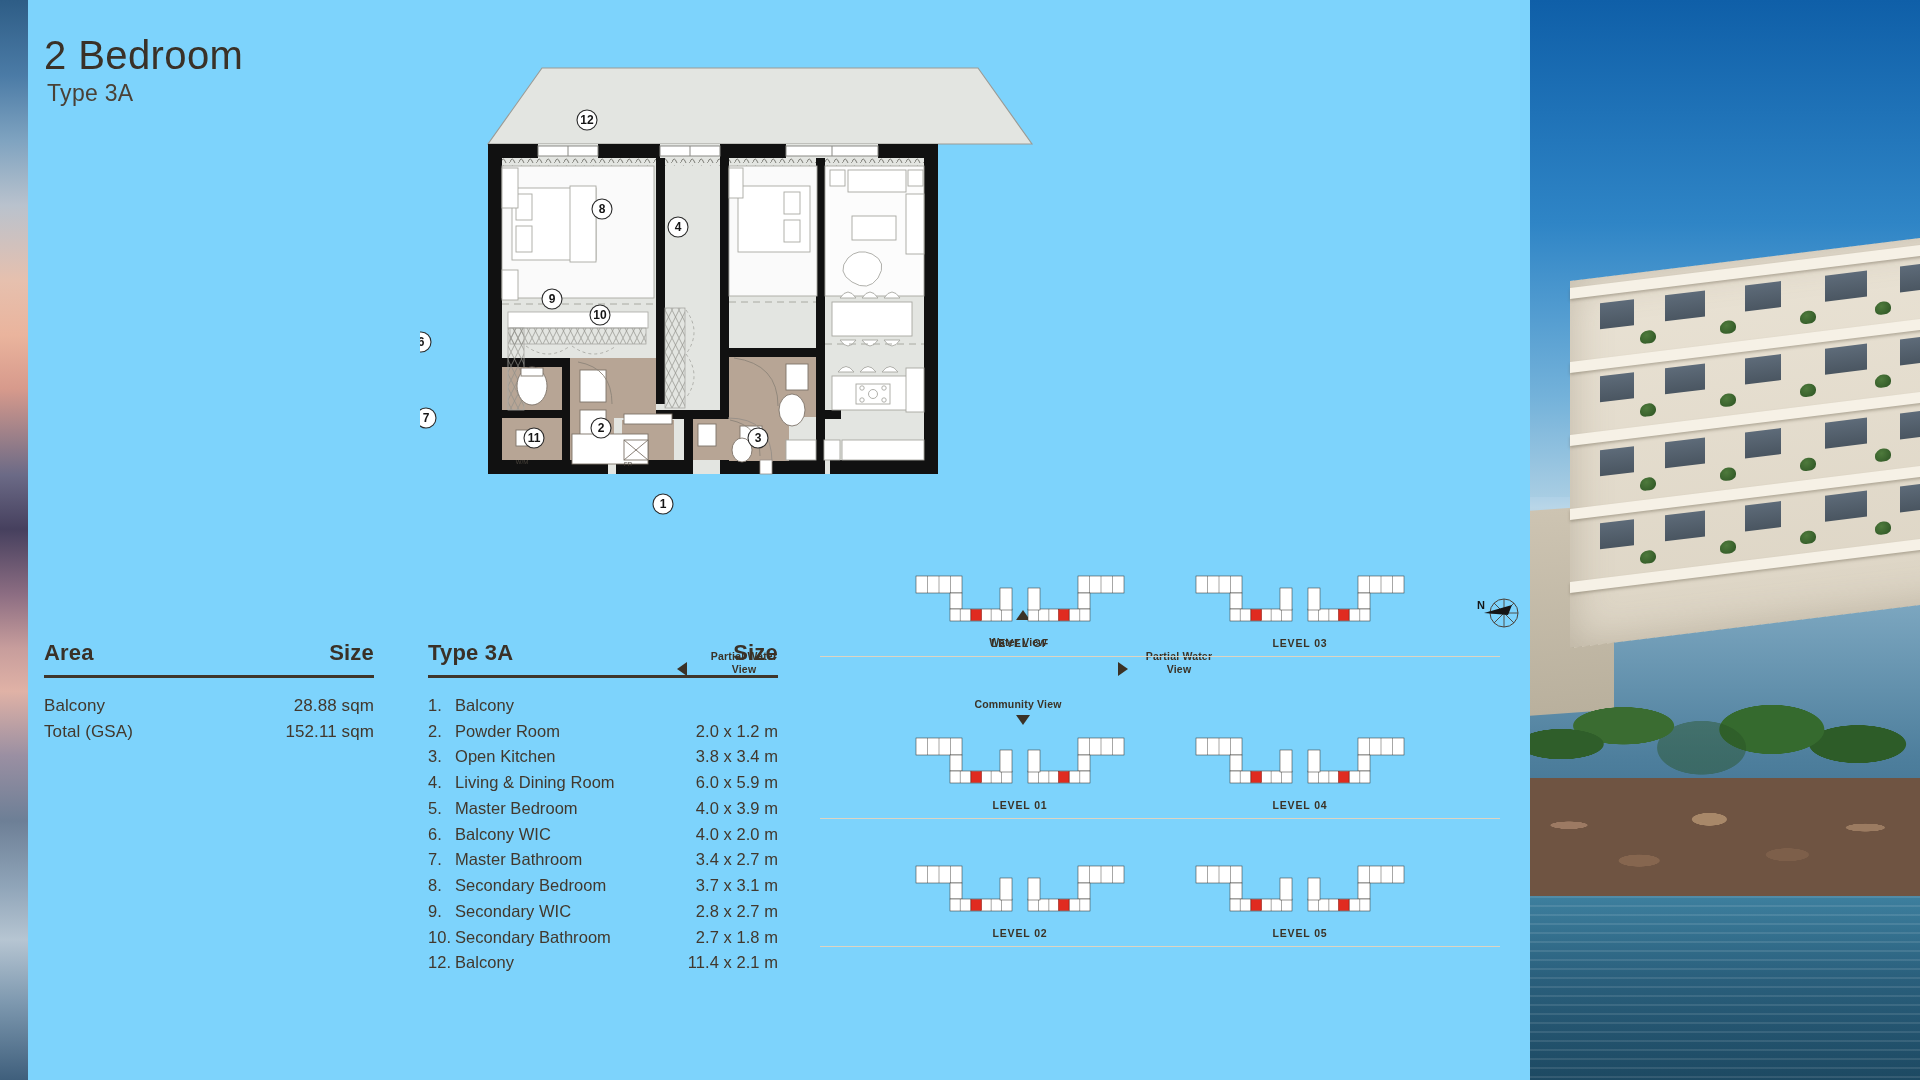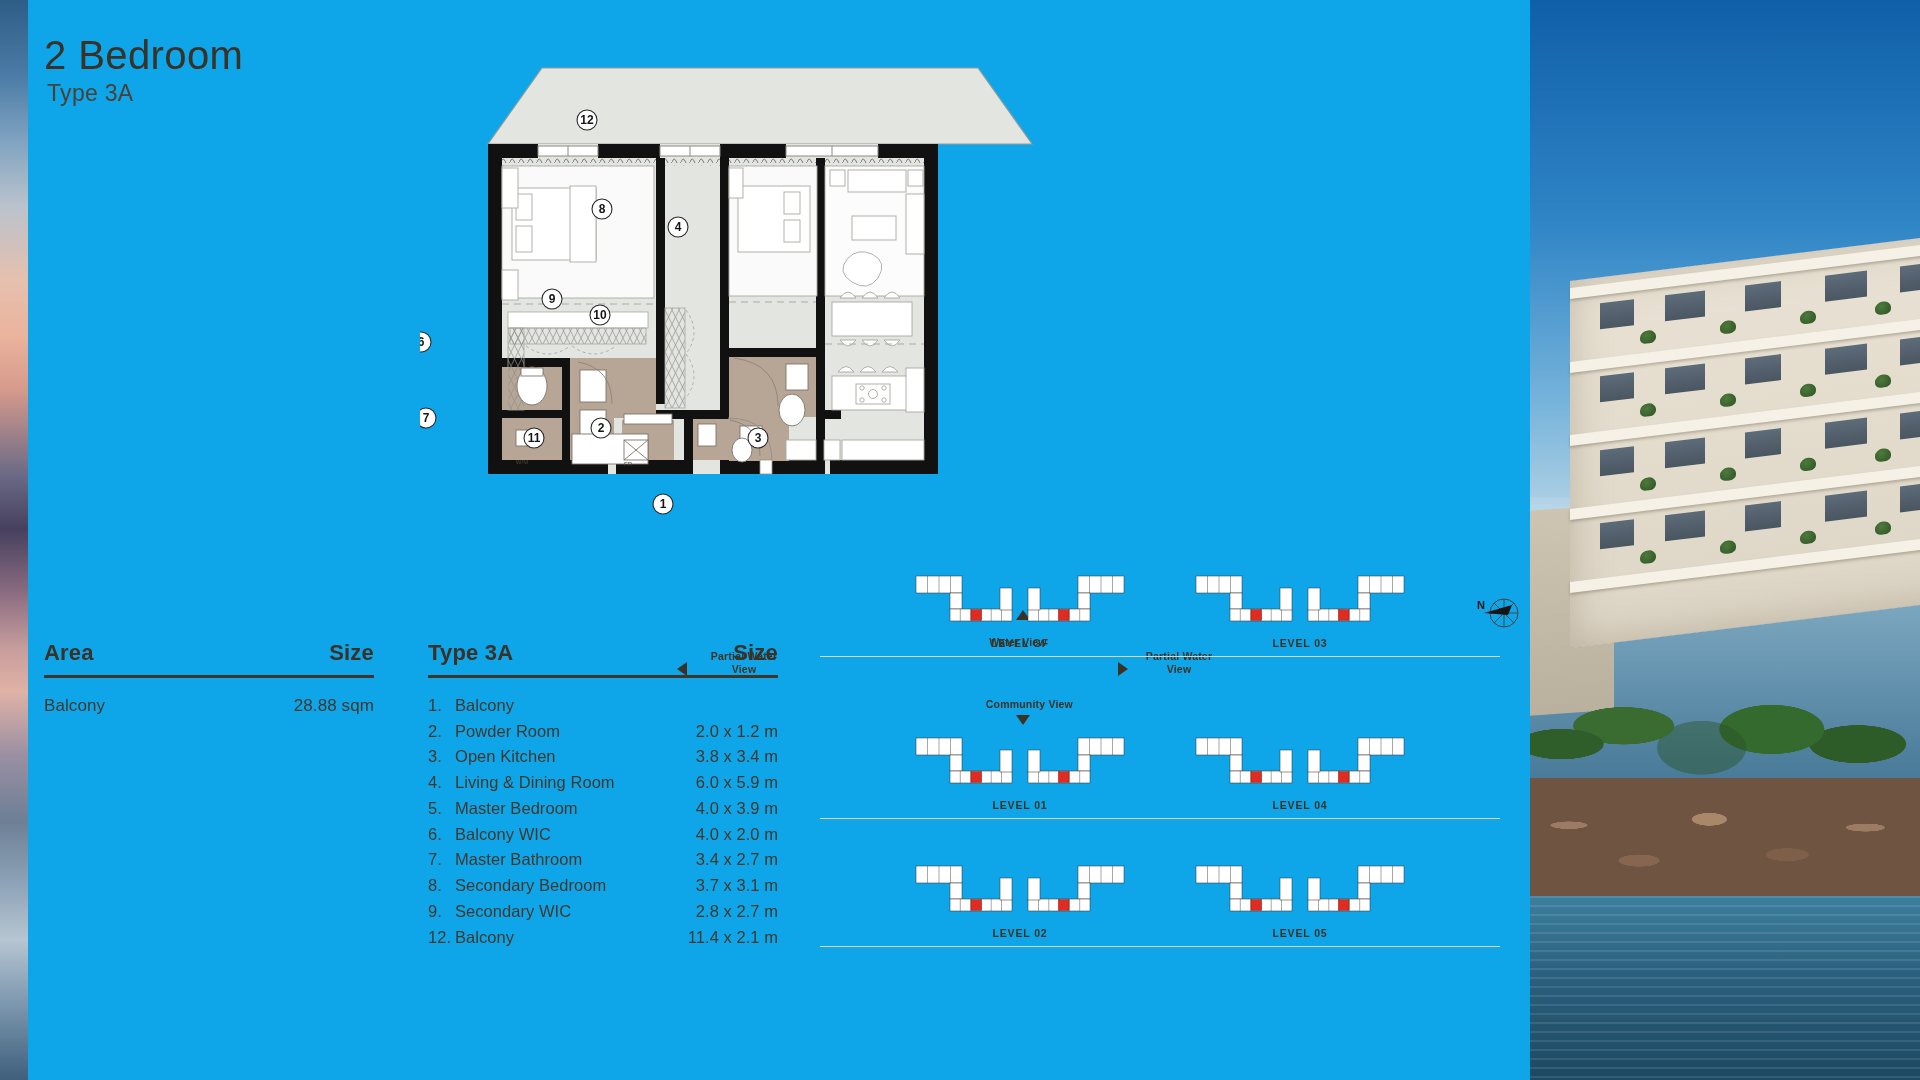--- a/index.html
+++ b/index.html
@@ -6,21 +6,21 @@
   * { box-sizing: border-box; margin: 0; padding: 0; }
   html, body {
     width: 1920px; height: 1080px;
     overflow: hidden;
     font-family: "Liberation Sans", sans-serif;
     background: #faf5ec;
   }
   #page {
     position: relative;
     width: 1920px; height: 1080px;
-    background: #0ea5e9;
+    background: #7dd3fc;
   }
 
   
   .left-strip {
     position: absolute; left: 0; top: 0;
     width: 28px; height: 1080px;
     background:
       linear-gradient(to bottom,
         #2e5d86 0%, #4b7ba6 7%, #7fa3c0 13%, #b9c2cd 19%,
         #e6c0ae 26%, #eab49d 31%, #d79a8c 36%,
@@ -217,20 +217,24 @@
     <div class="tbl-head">
       <span>Area</span>
       <span>Size</span>
     </div>
     <div class="tbl-rule"></div>
     <div class="tbl-body" id="area-rows">
         <div class="tbl-row">
           <span>Balcony</span>
           <span class="v">28.88 sqm</span>
         </div>
+        <div class="tbl-row">
+          <span>Total (GSA)</span>
+          <span class="v">152.11 sqm</span>
+        </div>
       </div>
   </div>
 
   <div class="tbl" id="room-table">
     <div class="tbl-head">
       <span>Type 3A</span>
       <span>Size</span>
     </div>
     <div class="tbl-rule"></div>
     <div class="tbl-body" id="room-rows">
@@ -271,20 +275,25 @@
         </div>
         <div class="room-row">
           <span class="room-num">8.</span>
           <span class="room-label">Secondary Bedroom</span>
           <span class="room-size">3.7 x 3.1 m</span>
         </div>
         <div class="room-row">
           <span class="room-num">9.</span>
           <span class="room-label">Secondary WIC</span>
           <span class="room-size">2.8 x 2.7 m</span>
+        </div>
+        <div class="room-row">
+          <span class="room-num">10.</span>
+          <span class="room-label">Secondary Bathroom</span>
+          <span class="room-size">2.7 x 1.8 m</span>
         </div>
         <div class="room-row">
           <span class="room-num">12.</span>
           <span class="room-label">Balcony</span>
           <span class="room-size">11.4 x 2.1 m</span>
         </div>
       </div>
   </div>
 
   <div id="floorplan">
@@ -537,21 +546,21 @@
     <div class="view-lbl" style="left:143px; top:26px; width:110px;">Water View</div>
 
     <div class="tri tri-left" style="left:-143px; top:52px;"></div>
     <div class="view-lbl" style="left:-140px; top:40px; width:128px; white-space:pre-line;">Partial Water
 View</div>
 
     <div class="tri tri-right" style="left:298px; top:52px;"></div>
     <div class="view-lbl" style="left:295px; top:40px; width:128px; white-space:pre-line;">Partial Water
 View</div>
 
-    <div class="view-lbl" style="left:143px; top:88px; width:110px;text-align:right;">Community View</div>
+    <div class="view-lbl" style="left:143px; top:88px; width:110px;">Community View</div>
     <div class="tri tri-down" style="left:196px; top:105px;"></div>
 
     <div class="kp-group" id="kp-gf" style="left:0px;   top:-42px; width:400px;"><svg width="400" height="62" viewBox="0 0 400 62">
           <g transform="translate(96,8)">
             <rect x="0" y="0" width="46" height="17" fill="#ffffff" stroke="#3b3b38" stroke-width=".55"></rect>
             <line x1="11.5" y1="0" x2="11.5" y2="17" stroke="#3b3b38" stroke-width=".45"></line>
             <line x1="23" y1="0" x2="23" y2="17" stroke="#3b3b38" stroke-width=".45"></line>
             <line x1="34.5" y1="0" x2="34.5" y2="17" stroke="#3b3b38" stroke-width=".45"></line>
             <rect x="34" y="17" width="12" height="16" fill="#ffffff" stroke="#3b3b38" stroke-width=".55"></rect>
             <rect x="34" y="33" width="62" height="12" fill="#ffffff" stroke="#3b3b38" stroke-width=".55"></rect>

